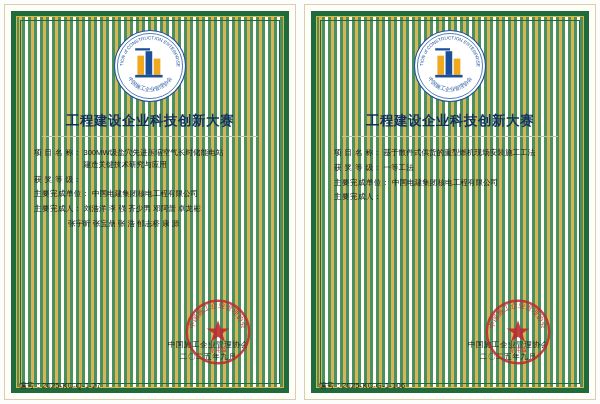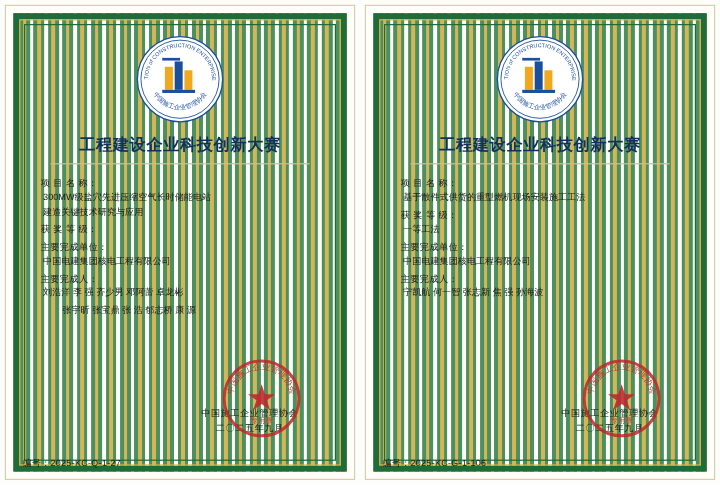--- a/index.html
+++ b/index.html
@@ -113,38 +113,37 @@
     margin-top: 10px;
     width: 90%;
     font-size: 7.6px;
     color: #1b1b1b;
     line-height: 1.55;
   }
   .field-row {
     display: flex;
     align-items: flex-start;
     margin-bottom: 3px;
-    flex-direction: column;
   }
   .field-label {
     flex: 0 0 auto;
     white-space: nowrap;
     letter-spacing: .4px;
     color: #1b1b1b;
   }
   .field-value {
     flex: 1 1 auto;
     padding-left: 2px;
   }
   .field-value .line2 {
     display: block;
     padding-left: 0;
   }
   .names-extra {
-    padding-left: 18px;
+    padding-left: 34px;
     margin-top: 1px;
   }
   .issuer {
     position: absolute;
     right: 16%;
     bottom: 36px;
     font-size: 7.6px;
     color: #1b1b1b;
     text-align: center;
     line-height: 1.6;
@@ -286,21 +285,20 @@
         <div class="field-row">
           <span class="field-label">获 奖 等 级：</span>
           <span class="field-value">一等工法</span>
         </div>
         <div class="field-row">
           <span class="field-label">主要完成单位：</span>
           <span class="field-value">中国电建集团核电工程有限公司</span>
         </div>
         <div class="field-row">
           <span class="field-label">主要完成人：</span>
-          <span class="field-value">宁凯航  何一智  张志新  焦  强  孙海波</span>
         </div>
       </div>
     </div>
 
     <div class="issuer">
       <div>中国施工企业管理协会</div>
       <div>二〇二五年九月</div>
     </div>
 
     <div class="seal">

